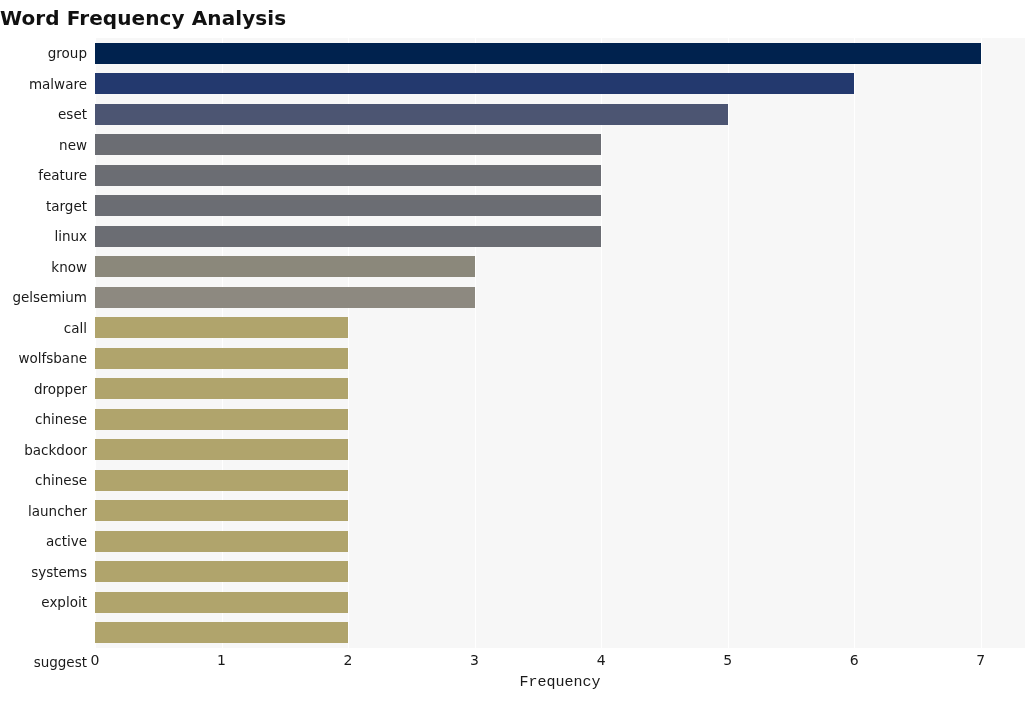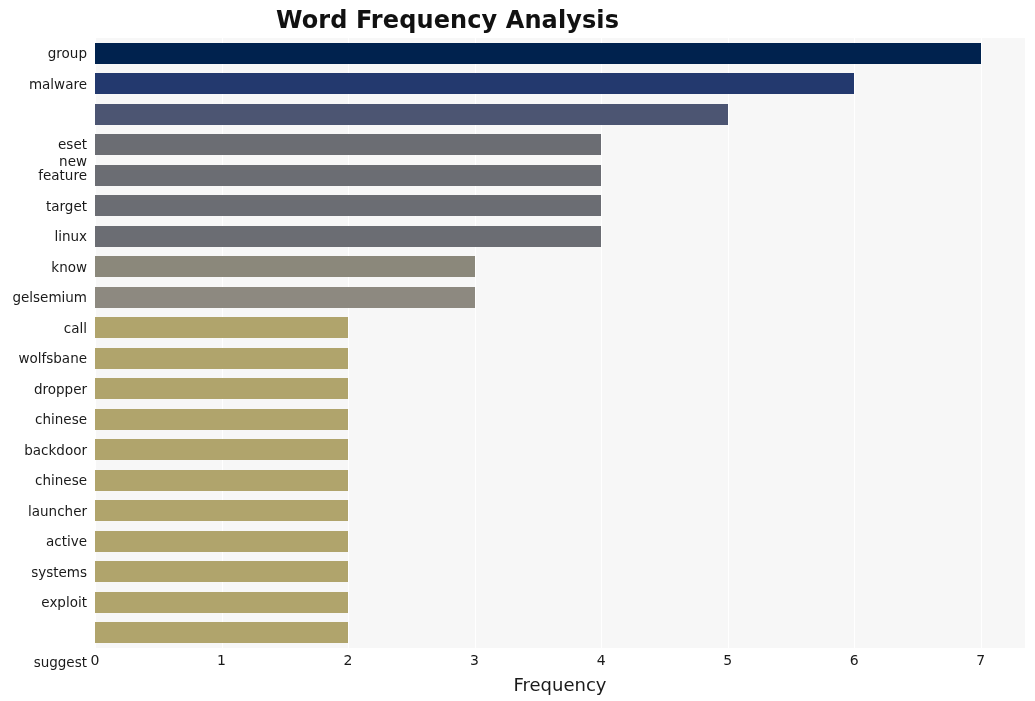--- a/index.html
+++ b/index.html
@@ -20,22 +20,21 @@
     height: 701px;
     background: #ffffff;
   }
 
   
   #chart-title {
     position: absolute;
     left: 0;
     top: 6px;
     width: 895px;
-    text-align: center;
-    font-size: 24px;
+    font-size: 20px;
     font-weight: bold;
     color: #111111;
     letter-spacing: 0.1px;
   }
 
   
   #plot-area {
     position: absolute;
     left: 95px;
     top: 38px;
@@ -75,22 +74,23 @@
     font-size: 14px;
     color: #1a1a1a;
   }
 
   #xaxis-title {
     position: absolute;
     left: 95px;
     top: 674px;
     width: 930px;
     text-align: center;
-    font-size: 18px;
+    font-size: 15px;
     color: #1a1a1a;
+    font-family: Liberation Mono, monospace;
   }
 
   #ytick-container {
     position: absolute;
     left: 0;
     top: 38px;
     width: 95px;
     height: 610px;
   }
   .ytl {
@@ -180,22 +180,22 @@
         </div>
         <div class="bar-row" style="top: 579.5px; height: 30.5px;">
           <div class="bar" title="suggest: 2" style="width: 253.061px; background: rgb(176, 164, 108); top: 4.75px;"></div>
         </div>
       </div>
   </div>
 
   <div id="ytick-container">
       <div class="ytl" style="top: 15.25px;">group</div>
       <div class="ytl" style="top: 45.75px;">malware</div>
-      <div class="ytl" style="top: 76.25px; margin-top: 30px;">eset</div>
-      <div class="ytl" style="top: 106.75px; margin-top: 16px;">new</div>
+      <div class="ytl" style="top: 76.25px;">eset</div>
+      <div class="ytl" style="top: 106.75px;">new</div>
       <div class="ytl" style="top: 137.25px;">feature</div>
       <div class="ytl" style="top: 167.75px;">target</div>
       <div class="ytl" style="top: 198.25px;">linux</div>
       <div class="ytl" style="top: 228.75px;">know</div>
       <div class="ytl" style="top: 259.25px;">gelsemium</div>
       <div class="ytl" style="top: 289.75px;">call</div>
       <div class="ytl" style="top: 320.25px;">wolfsbane</div>
       <div class="ytl" style="top: 350.75px;">dropper</div>
       <div class="ytl" style="top: 381.25px;">chinese</div>
       <div class="ytl" style="top: 411.75px;">backdoor</div>

